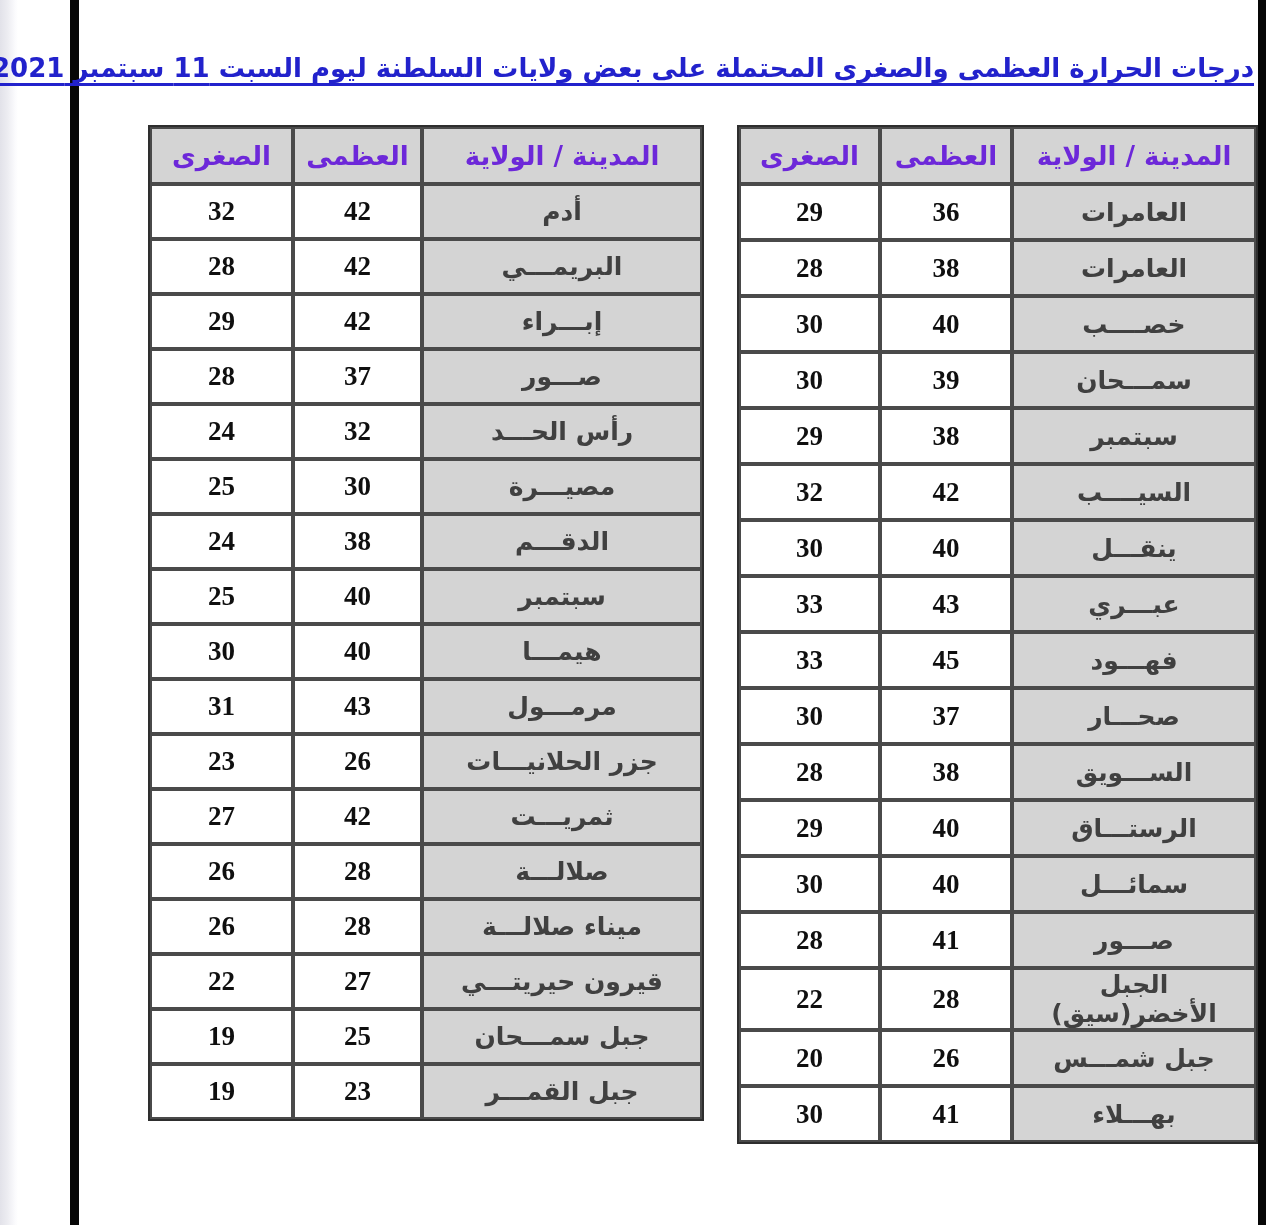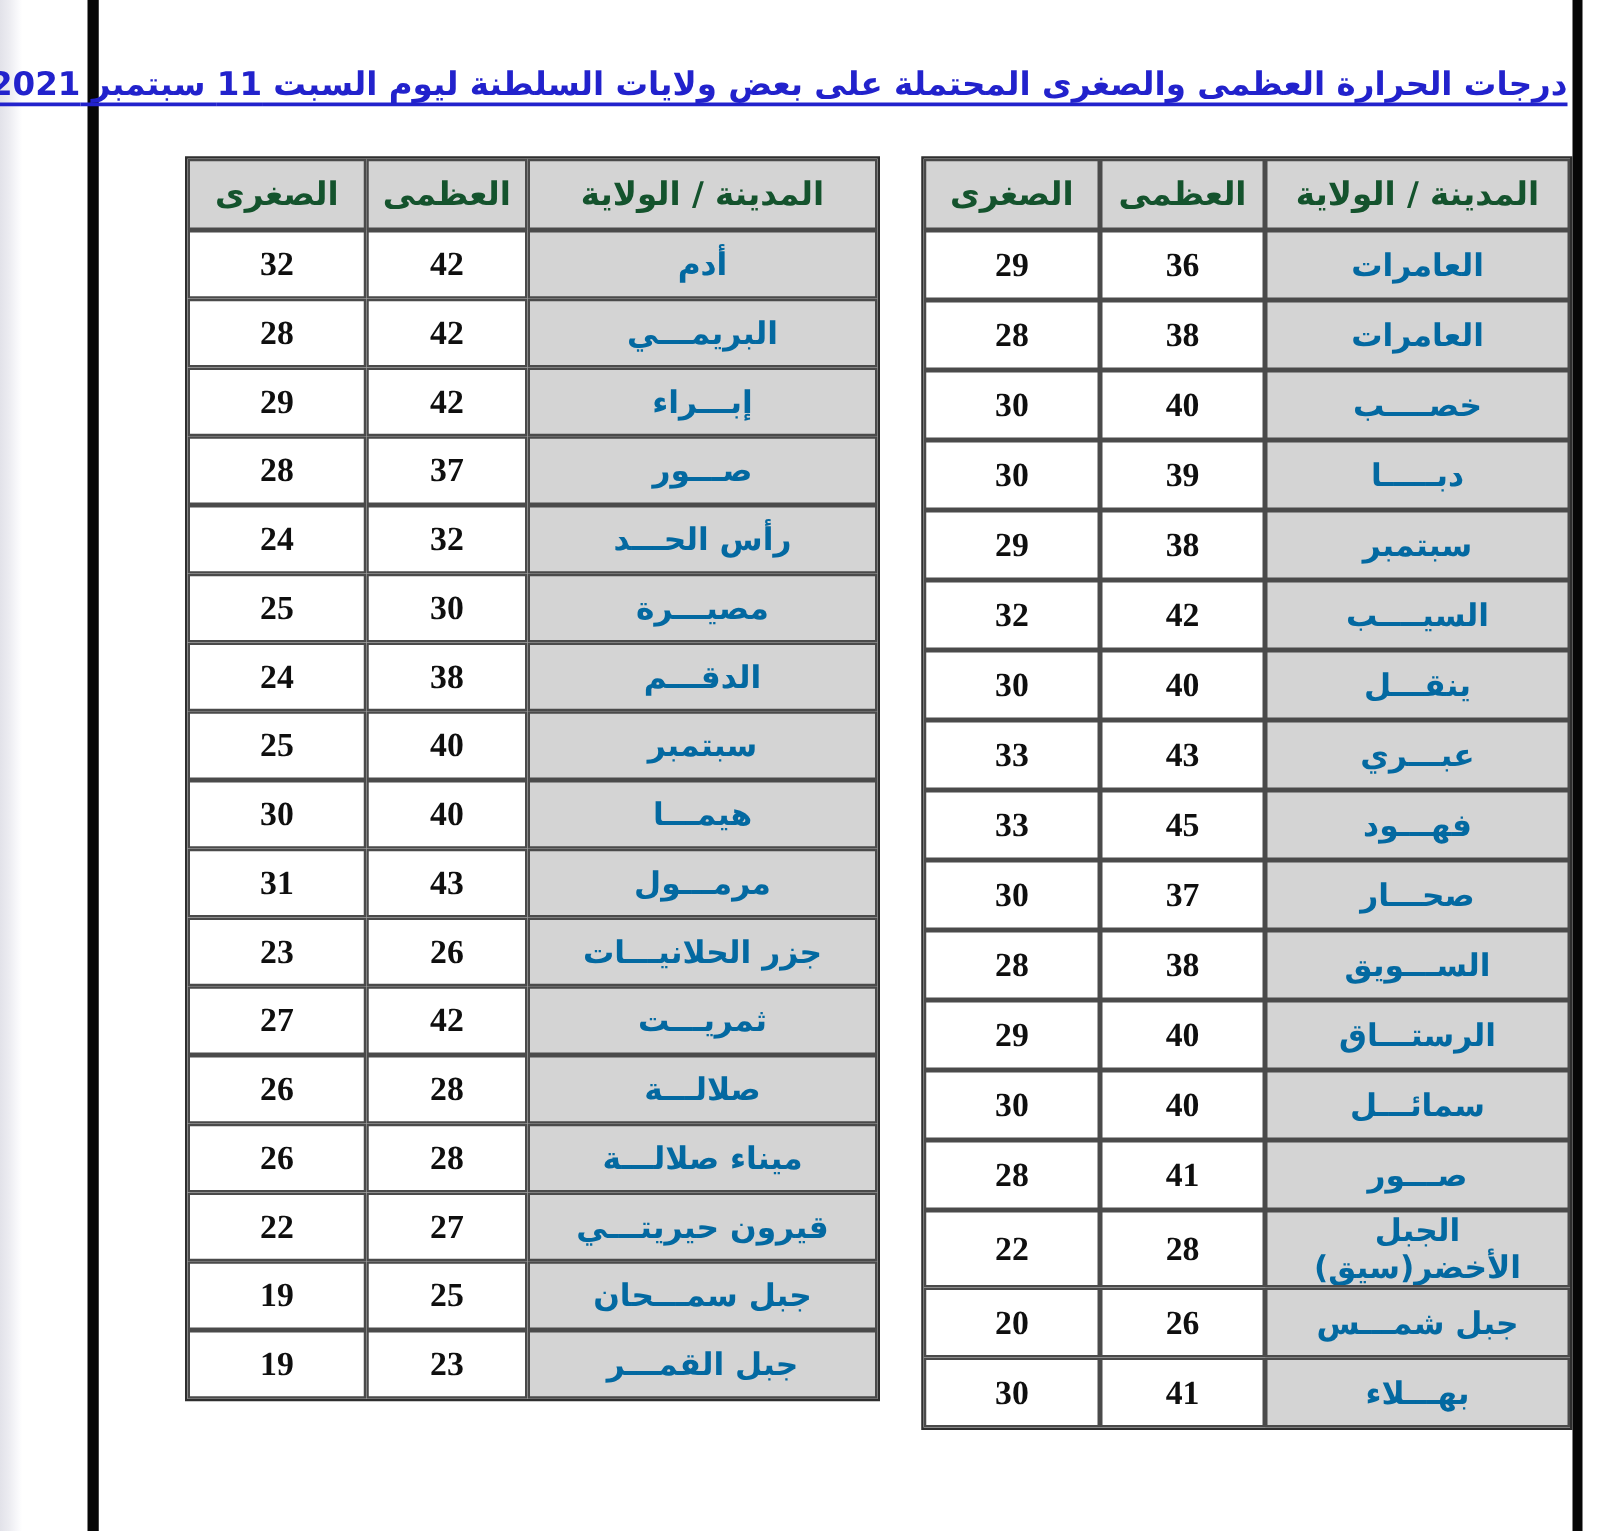--- a/index.html
+++ b/index.html
@@ -37,27 +37,27 @@
     table-layout:fixed;
     border:2px solid #2e2e2e;
   }
   table.temps th, table.temps td{
     border:2px solid #4a4a4a;
     text-align:center;vertical-align:middle;
     padding:0;overflow:hidden;
   }
   table.temps th{
     background:#d4d4d4;
-    font-size:26px;font-weight:bold;color:#14532d;
+    font-size:26px;font-weight:bold;color:#6d28d9;
     height:53px;
     margin-left:37px;
   }
   table.temps td.city{
     background:#d4d4d4;
-    font-size:25px;font-weight:bold;color:#0369a1;
+    font-size:25px;font-weight:bold;color:#404040;
   }
   table.temps td.num{
     background:#ffffff;
     font-family:"Liberation Serif","DejaVu Serif",serif;
     font-size:27px;font-weight:bold;color:#0f0f0f;
   }
   #right-table{left:737px;width:517px;}
   #left-table{left:148px;width:552px;}
   #right-table tbody tr{height:56px;}
   #left-table tbody tr{height:55px;}
@@ -94,21 +94,21 @@
         <td class="city">العامرات</td>
         <td class="num">38</td>
         <td class="num">28</td>
       </tr>
       <tr>
         <td class="city">خصــــب</td>
         <td class="num">40</td>
         <td class="num">30</td>
       </tr>
       <tr>
-        <td class="city">دبـــــا</td>
+        <td class="city">سمـــحان</td>
         <td class="num">39</td>
         <td class="num">30</td>
       </tr>
       <tr>
         <td class="city">سبتمبر</td>
         <td class="num">38</td>
         <td class="num">29</td>
       </tr>
       <tr>
         <td class="city">السيــــب</td>

